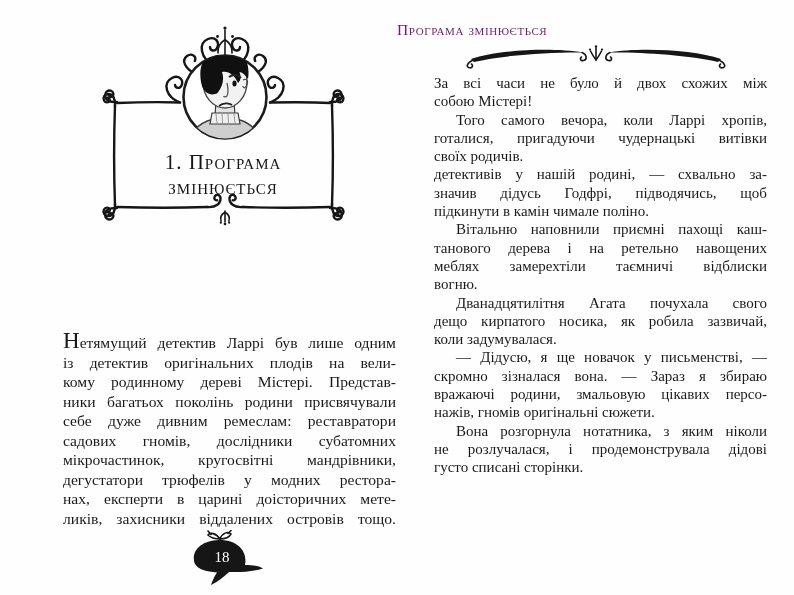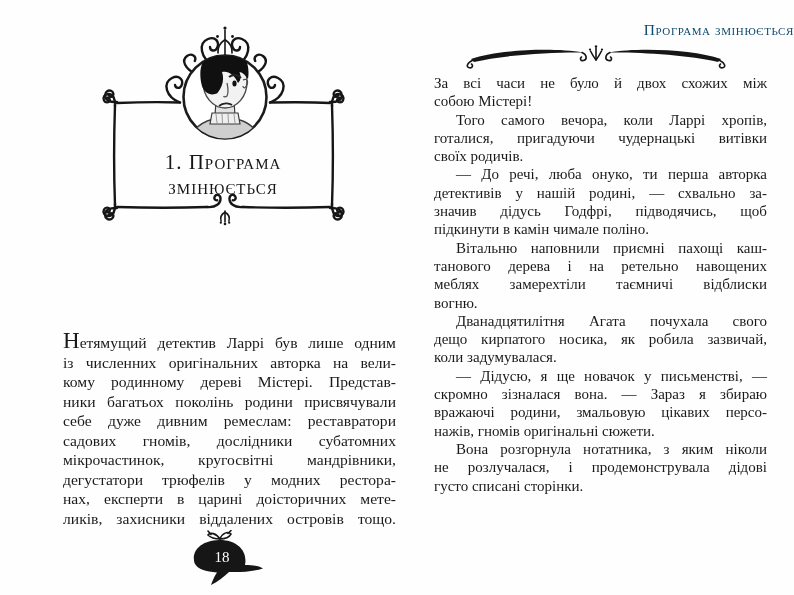--- a/index.html
+++ b/index.html
@@ -13,22 +13,22 @@
 
   
   .frame-svg{position:absolute;left:58px;top:22px;width:300px;height:225px;}
   .chapter-title{
     position:absolute;left:40px;top:150px;width:330px;text-align:center;
     font-variant:small-caps;font-size:21px;letter-spacing:1px;line-height:25px;color:#161616;
   }
 
   
   .running-header{
-    position:absolute;left:0;top:21px;width:397px;text-align:right;
-    font-variant:small-caps;font-size:15.5px;letter-spacing:.6px;color:#0c4a6e;
+    position:absolute;left:0;top:21px;width:397px;text-align:left;
+    font-variant:small-caps;font-size:15.5px;letter-spacing:.6px;color:#701a75;
   }
   .header-flourish{position:absolute;left:64px;top:42px;width:270px;height:28px;}
 
   
   .body-text{position:absolute;font-size:15.6px;}
   #left-body{left:45px;top:329px;width:333px;line-height:19.5px;}
   #right-body{left:37px;top:74px;width:333px;line-height:18.3px;font-size:15px;}
   .para{margin:0;}
   .bline{text-align:left;}
   .bline.just{text-align:justify;text-align-last:justify;}
@@ -122,21 +122,21 @@
     </svg>
 
     <div class="chapter-title">
       <div>1. Програма</div>
       <div>змінюється</div>
     </div>
 
     <div class="body-text" id="left-body">
         <div class="para">
           <div class="bline just"><span class="initcap">Н</span>етямущий детектив Ларрі був лише одним</div>
-          <div class="bline just">із численних оригінальних авторка на вели-</div>
+          <div class="bline just">із детектив оригінальних плодів на вели-</div>
           <div class="bline just">кому родинному дереві Містері. Представ-</div>
           <div class="bline just">ники багатьох поколінь родини присвячували</div>
           <div class="bline just">себе дуже дивним ремеслам: реставратори</div>
           <div class="bline just">садових гномів, дослідники субатомних</div>
           <div class="bline just">мікрочастинок, кругосвітні мандрівники,</div>
           <div class="bline just">дегустатори трюфелів у модних рестора-</div>
           <div class="bline just">нах, експерти в царині доісторичних мете-</div>
           <div class="bline just">ликів, захисники віддалених островів тощо.</div>
         </div>
       </div>
@@ -178,21 +178,20 @@
         <div class="para">
           <div class="bline just">За всі часи не було й двох схожих між</div>
           <div class="bline">собою Містері!</div>
         </div>
         <div class="para">
           <div class="bline just first">Того самого вечора, коли Ларрі хропів,</div>
           <div class="bline just">готалися, пригадуючи чудернацькі витівки</div>
           <div class="bline">своїх родичів.</div>
         </div>
         <div class="para">
-          <div class="bline just first">— До речі, люба онуко, ти перша авторка</div>
           <div class="bline just">детективів у нашій родині, — схвально за-</div>
           <div class="bline just">значив дідусь Годфрі, підводячись, щоб</div>
           <div class="bline">підкинути в камін чимале поліно.</div>
         </div>
         <div class="para">
           <div class="bline just first">Вітальню наповнили приємні пахощі каш-</div>
           <div class="bline just">танового дерева і на ретельно навощених</div>
           <div class="bline just">меблях замерехтіли таємничі відблиски</div>
           <div class="bline">вогню.</div>
         </div>

